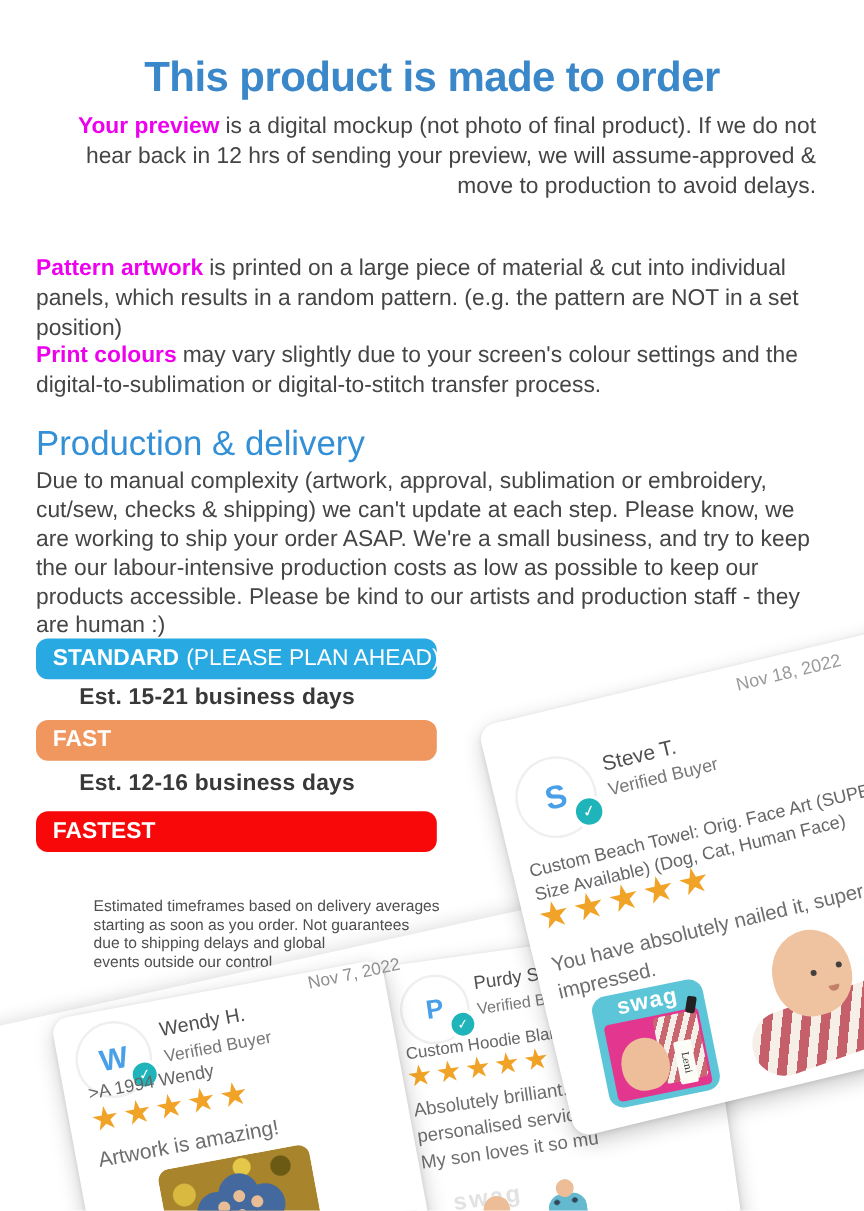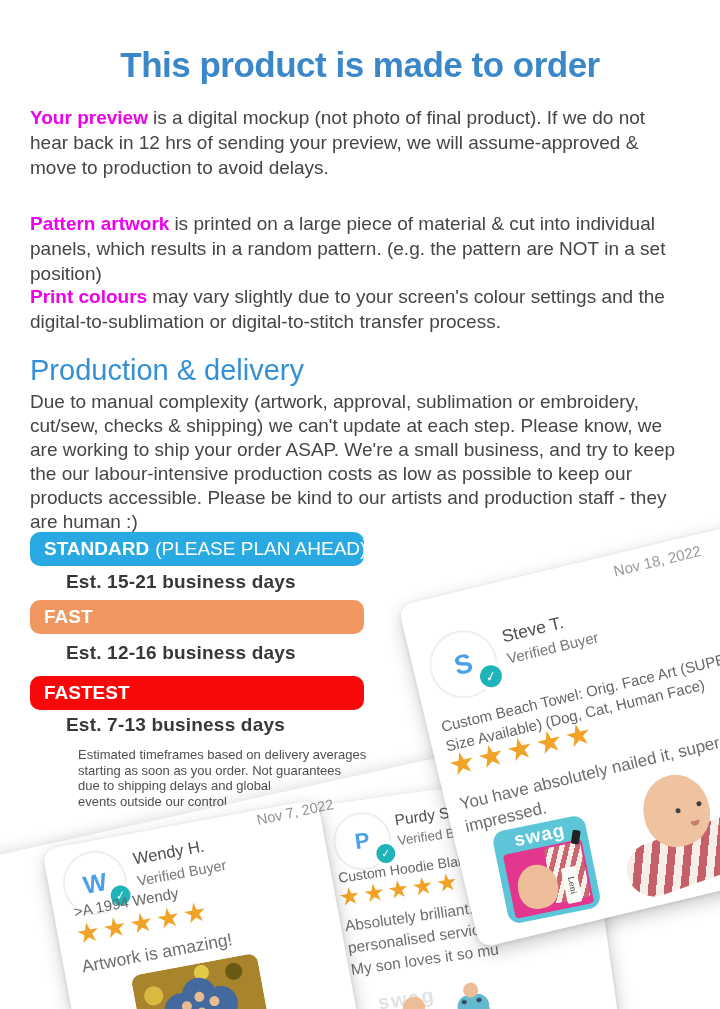--- a/index.html
+++ b/index.html
@@ -9,21 +9,21 @@
   }
   .abs { position:absolute; }
 
   
   .page-title {
     left:0; right:0; top:22px; text-align:center;
     font-size:35px; font-weight:700; letter-spacing:-0.5px; color:#3a87c9;
   }
   .para { left:30px; width:650px; font-size:19px; line-height:25px; color:#454545; }
   .para .lead { font-weight:700; color:#ee00ee; margin-right:5px; }
-  .p1 { top:86px; }
+  .p1 { top:74px;text-align:right; }
   .p2 { top:192px; }
   .p3 { top:265px; }
   .section-heading { left:30px; top:330px; font-size:29px; font-weight:400; color:#3490d6; }
   .p4 { top:371px; line-height:24px; width:660px; }
 
   
   .tier-badge {
     left:30px; width:334px; height:34px; border-radius:10px;
     color:#fff; font-size:19px; line-height:34px; padding-left:14px; box-sizing:border-box;
     font-weight:700; white-space:nowrap;
@@ -171,21 +171,20 @@
   <h2 class="abs section-heading">Production &amp; delivery</h2>
   <p class="abs para p4">Due to manual complexity (artwork, approval, sublimation or embroidery, cut/sew, checks &amp; shipping) we can't update at each step. Please know, we are working to ship your order ASAP. We're a small business, and try to keep the our labour-intensive production costs as low as possible to keep our products accessible. Please be kind to our artists and production staff - they are human :)</p>
 
   <div class="abs tier-badge tier-standard"><span>STANDARD</span><span class="tier-suffix">(PLEASE PLAN AHEAD)</span></div>
   <div class="abs tier-est est1">Est. 15-21 business days</div>
 
   <div class="abs tier-badge tier-fast"><span>FAST</span><span class="tier-suffix"></span></div>
   <div class="abs tier-est est2">Est. 12-16 business days</div>
 
   <div class="abs tier-badge tier-fastest"><span>FASTEST</span><span class="tier-suffix"></span></div>
-  <div class="abs tier-est est3">Est. 7-13 business days</div>
 
   <div class="abs disclaimer">
     <div>Estimated timeframes based on delivery averages</div>
     <div>starting as soon as you order. Not guarantees</div>
     <div>due to shipping delays and global</div>
     <div>events outside our control.</div>
   </div>
 
   <div class="abs sheet sheet-a"></div>
   <div class="abs sheet sheet-b"></div>

